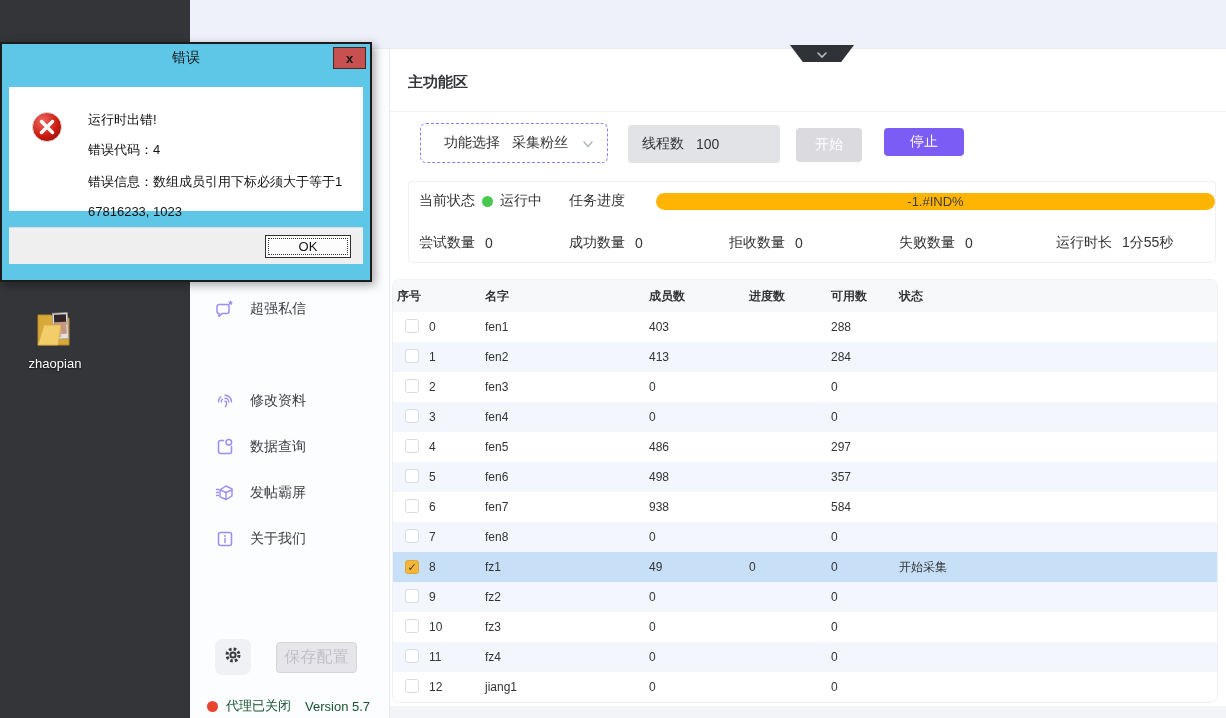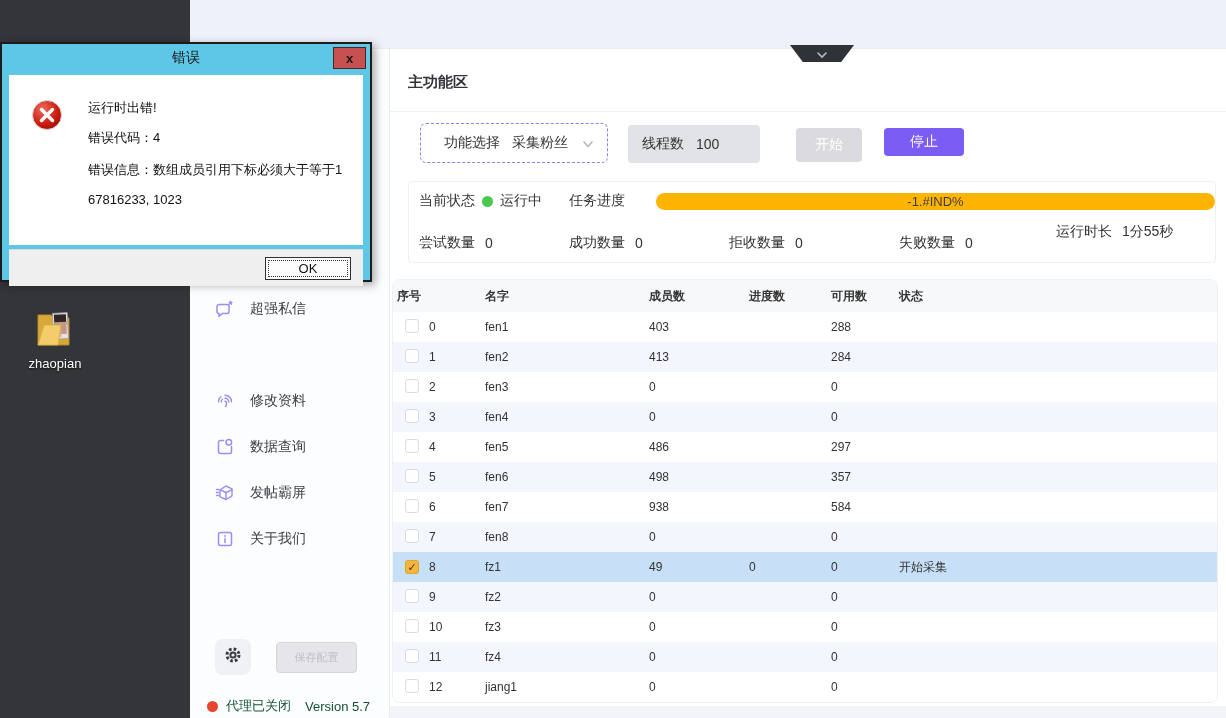--- a/index.html
+++ b/index.html
@@ -17,39 +17,39 @@
 
   
   .sidebar { position:absolute; left:190px; top:48px; width:200px; height:670px;
     background:#fcfdfe; border-right:1px solid #e9ebf1; border-top:1px solid #e9ebf1; }
   .side-item { position:absolute; left:0; width:200px; height:26px; display:flex; align-items:center; cursor:pointer; }
   .side-item .s-icon { position:absolute; left:25px; width:20px; height:20px; }
   .side-item .s-label { position:absolute; left:60px; font-size:14px; color:#3c3c43; }
   .gear-btn { position:absolute; left:25px; top:590px; width:36px; height:36px; background:#f0f1f4;
     border-radius:8px; display:flex; align-items:center; justify-content:center; cursor:pointer; }
   .save-btn { position:absolute; left:86px; top:593px; width:81px; height:31px; background:#e6e6ea;
-    border:1px solid #d6d6da; border-radius:4px; color:#bfbfc6; font-size:11px;
+    border:1px solid #d6d6da; border-radius:4px; color:#bfbfc6; font-size:16px;
     display:flex; align-items:center; justify-content:center; }
   .proxy-line { position:absolute; left:17px; top:648px; display:flex; align-items:center; font-size:13px; color:#14532d; }
   .dot { width:11px; height:11px; border-radius:50%; display:inline-block; }
   .proxy-line .dot { background:#e8442e; margin-right:8px; }
   .proxy-line .ver { margin-left:14px; }
 
   
   .main { position:absolute; left:390px; top:48px; width:836px; height:670px; background:#fff; border-top:1px solid #e9ebf1; }
   .main-title { position:absolute; left:18px; top:24px; font-size:15px; font-weight:700; color:#33343a; }
   .divider { position:absolute; left:0; top:62px; width:836px; height:1px; background:#f0f0f4; }
 
   .func-select { position:absolute; left:30px; top:74px; width:188px; height:40px; background:#fff;
     border:1px dashed #8c7ef0; border-radius:6px; display:flex; align-items:center; cursor:pointer; font-size:14px; }
   .func-select .fs-label { margin-left:23px; color:#333; }
   .func-select .fs-value { margin-left:12px; color:#333; }
   .func-select .fs-chevron { position:absolute; right:12px; top:13px; }
 
-  .thread-box { position:absolute; left:238px; top:76px; width:132px; height:38px; background:#e2e3e6;
+  .thread-box { position:absolute; left:238px; top:76px; width:152px; height:38px; background:#e2e3e6;
     border-radius:4px; display:flex; align-items:center; font-size:14px; }
   .thread-box .t-label { margin-left:14px; }
   .thread-box .t-value { margin-left:12px; }
 
   .btn { position:absolute; border:none; border-radius:4px; color:#fff; font-size:14px;
     display:flex; align-items:center; justify-content:center; cursor:pointer; }
   .btn-start { left:406px; top:79px; width:66px; height:34px; background:#dbdbdf; }
   .btn-stop  { left:494px; top:79px; width:80px; height:28px; background:#7b5cf5; }
 
   .status-box { position:absolute; left:18px; top:132px; width:808px; height:82px;
@@ -76,21 +76,21 @@
   .bottom-strip { position:absolute; left:0; bottom:0; width:836px; height:12px; background:#f2f4f8; }
 
   
   .dialog { position:absolute; left:0; top:42px; width:372px; height:240px; background:#5ec7e8;
     border:2px solid #1c1c1c; box-shadow:3px 3px 9px rgba(0,0,0,.35); z-index:20; }
   .dlg-titlebar { height:27px; display:flex; align-items:center; justify-content:center; position:relative; }
   .dlg-title { font-size:14px; color:#161616; }
   .dlg-close { position:absolute; right:4px; top:3px; width:33px; height:22px; background:#c75050;
     border:1px solid #4a2525; color:#141414; font-size:13px; font-weight:700;
     display:flex; align-items:center; justify-content:center; cursor:pointer; }
-  .dlg-body { margin:4px 7px; height:170px; background:#fff; position:relative; }
+  .dlg-body { margin:16px 7px; height:124px; background:#fff; position:relative; }
   .err-icon { position:absolute; left:22px; top:24px; }
   .dlg-line { position:absolute; left:79px; font-size:13px; color:#111; white-space:nowrap; }
   .dlg-footer { margin:0 7px; height:37px; background:#efefef; border-top:1px solid #dadada; position:relative; }
   .ok-btn { position:absolute; right:12px; top:7px; width:86px; height:23px; background:#fdfdfd;
     border:1px solid #2f2f2f; outline:1px dotted #333; outline-offset:-4px; font-size:13px; color:#111;
     display:flex; align-items:center; justify-content:center; cursor:pointer; }
 </style>
 </head>
 <body>
 
@@ -234,21 +234,21 @@
       <span>0</span>
     </div>
     <div class="sb-abs count" style="left:320px; top:52px">
       <span class="c-label">拒收数量</span>
       <span>0</span>
     </div>
     <div class="sb-abs count" style="left:490px; top:52px">
       <span class="c-label">失败数量</span>
       <span>0</span>
     </div>
-    <div class="sb-abs count" style="left:647px; top:41px">
+    <div class="sb-abs count" style="left:647px; top:52px">
       <span class="c-label">运行时长</span>
       <span>1分55秒</span>
     </div>
   </div>
 
   <div class="table">
     <div class="t-head">
       <span>序号</span>
       <span>名字</span>
       <span>成员数</span>

